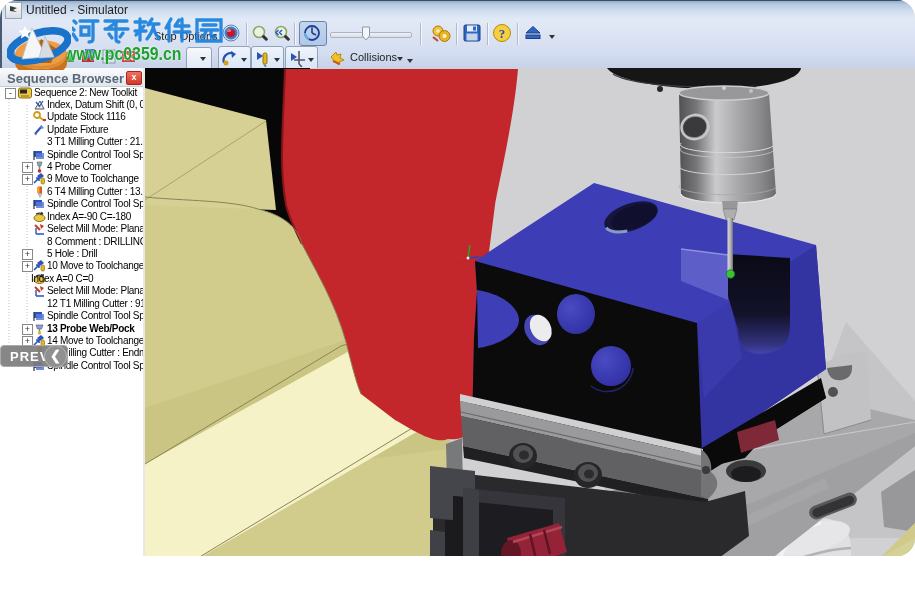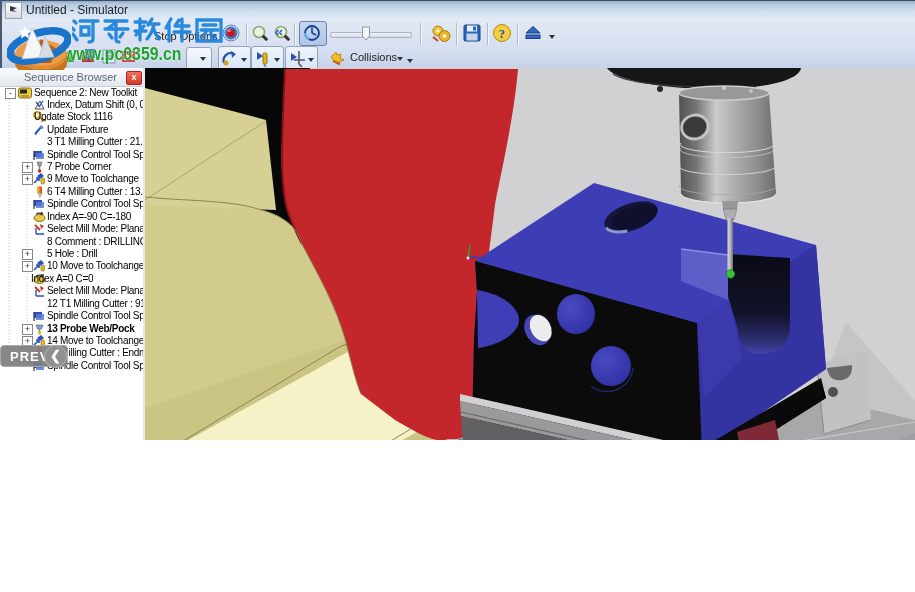--- a/index.html
+++ b/index.html
@@ -1,25 +1,25 @@
 <!DOCTYPE html>
 <html><head>
 <meta charset="utf-8">
 <style>
 html,body{margin:0;padding:0;}
-#win{position:relative;width:915px;height:440px;overflow:hidden;background:#fef9c3;font-family:"Liberation Sans",sans-serif;}
+#win{position:relative;width:915px;height:556px;overflow:hidden;background:#fef9c3;font-family:"Liberation Sans",sans-serif;border-radius:18px;}
 #titlebar{position:absolute;left:0;top:0;width:915px;height:19px;background:linear-gradient(#8aa3c0,#b4c9e0 22%,#d3e0f0 65%,#dfeaf8);}
 #titlebar .tb-border{position:absolute;left:0;top:0;width:915px;height:1px;background:#3a4c62;}
 #ticon{position:absolute;left:5px;top:2px;width:15px;height:15px;background:linear-gradient(#fdfdfd,#d8dde4);border:1px solid #9aa6b5;}
 #ttext{position:absolute;left:26px;top:3px;font-size:12px;color:#1c1c1c;}
 #toolzone{position:absolute;left:0;top:19px;width:915px;height:49px;background:linear-gradient(#e3eaf6,#d4ddf0 70%,#c6d2e8);border-bottom:1px solid #a9b4c4;}
 #leftborder{position:absolute;left:0;top:0;width:2px;height:68px;background:#4a5a70;}
 #panel{position:absolute;left:0;top:68px;width:143px;height:524px;background:#ffffff;}
 #phead{position:absolute;left:0;top:0;width:143px;height:18px;background:linear-gradient(#fafbfc,#e2e7ee);border-bottom:1px solid #c9ced6;}
-#phead span{position:absolute;left:24px;top:3px;font-size:11px;color:#5a6878;}
+#phead span{position:absolute;left:7px;top:3px;font-size:13px;color:#5a6878;font-weight:bold;}
 #pclose{position:absolute;left:126px;top:3px;width:14px;height:12px;background:linear-gradient(#f2705e,#d03b28);border:1px solid #a22;border-radius:2px;color:#fff;font-size:9px;line-height:11px;text-align:center;font-weight:bold;}
 #tree{position:absolute;left:0;top:19px;width:143px;height:505px;overflow:hidden;font-size:10px;color:#000;}
 #viewport{position:absolute;left:145px;top:68px;width:770px;height:524px;background:#d1d1d3;}
 #splitter{position:absolute;left:143px;top:68px;width:2px;height:524px;background:#e8e8e4;}
 #prevbtn{position:absolute;left:0px;top:345px;width:66px;height:20px;background:rgba(125,125,125,0.92);border:1px solid #aaa;border-radius:4px;z-index:40;}
 #prevbtn .t{position:absolute;left:9px;top:3px;color:#fff;font-weight:bold;font-size:13px;letter-spacing:1px;}
 #prevbtn .c{position:absolute;left:43px;top:-1px;width:21px;height:21px;border-radius:50%;background:#909090;border:1px solid #b5b5b5;color:#fff;font-weight:bold;font-size:13px;text-align:center;line-height:20px;}
 .wm{position:absolute;z-index:50;}
 #wmurl{left:64px;top:44px;font-size:18px;font-weight:bold;color:#1fa032;text-shadow:0 0 2px #e8ffe8,0 0 1px #ffffff;transform:scaleX(0.88);transform-origin:left top;}
 .tbtn{position:absolute;border:1px solid #94a3ba;border-radius:3px;background:linear-gradient(#f6f9fd,#dfe8f5);}
@@ -358,21 +358,21 @@
               <path d="M3,3 l4,5 M10,2 l-4,6" stroke="#2a52c0" stroke-width="1.3"></path>
             </svg></span>
           <span class="tlb" style="left:47px;">Index, Datum Shift (0, 0.</span>
         </div>
       <div class="trow" style="top:24.3px;">
           <span class="tic" style="left:33px;"><svg width="14" height="12">
               <circle cx="4" cy="4" r="3" fill="none" stroke="#d49a18" stroke-width="1.8"></circle>
               <path d="M6,6 l6,4" stroke="#d49a18" stroke-width="2"></path>
               <path d="M10,9 l3,0" stroke="#c23b2a" stroke-width="2"></path>
             </svg></span>
-          <span class="tlb" style="left:34px;">Update Stock 1116</span>
+          <span class="tlb" style="left:47px;">Update Stock 1116</span>
         </div>
       <div class="trow" style="top:36.8px;">
           <span class="tic" style="left:33px;"><svg width="12" height="12">
               <path d="M2,10 L9,2" stroke="#2a52c0" stroke-width="2"></path>
               <path d="M8,1 l3,3 -2,1 -2,-2 z" fill="#6a8ad8"></path>
               <path d="M2,10 l1.5,1" stroke="#888" stroke-width="1.5"></path>
             </svg></span>
           <span class="tlb" style="left:47px;">Update Fixture</span>
         </div>
       <div class="trow" style="top:49.2px;">
@@ -386,21 +386,21 @@
             </svg></span>
           <span class="tlb" style="left:47px;">Spindle Control Tool Sp</span>
         </div>
       <div class="trow" style="top:74.0px;">
           <span class="pm" style="left:22px;">+</span>
           <span class="tic" style="left:33px;"><svg width="13" height="12">
               <path d="M4,1 h5 l-1,4 h-3 z" fill="#98a2ae" stroke="#666" stroke-width="0.6"></path>
               <path d="M6.5,5 v4" stroke="#888" stroke-width="1.6"></path>
               <circle cx="6.5" cy="10" r="1.8" fill="#c03030"></circle>
             </svg></span>
-          <span class="tlb" style="left:47px;">7 Probe Corner</span>
+          <span class="tlb" style="left:47px;">4 Probe Corner</span>
         </div>
       <div class="trow" style="top:86.4px;">
           <span class="pm" style="left:22px;">+</span>
           <span class="tic" style="left:33px;"><svg width="13" height="12">
               <path d="M1,10 L6,5 M6,5 l-3,0 m3,0 l0,3" stroke="#2a52c0" stroke-width="1.6" fill="none"></path>
               <path d="M4,3 l4,-3 3,3 -4,3 z" fill="#2a52c0"></path>
               <rect x="8" y="5" width="3.5" height="6" rx="1.5" fill="#e3b71e" stroke="#96700a" stroke-width="0.7"></rect>
             </svg></span>
           <span class="tlb" style="left:47px;">9 Move to Toolchange</span>
         </div>

